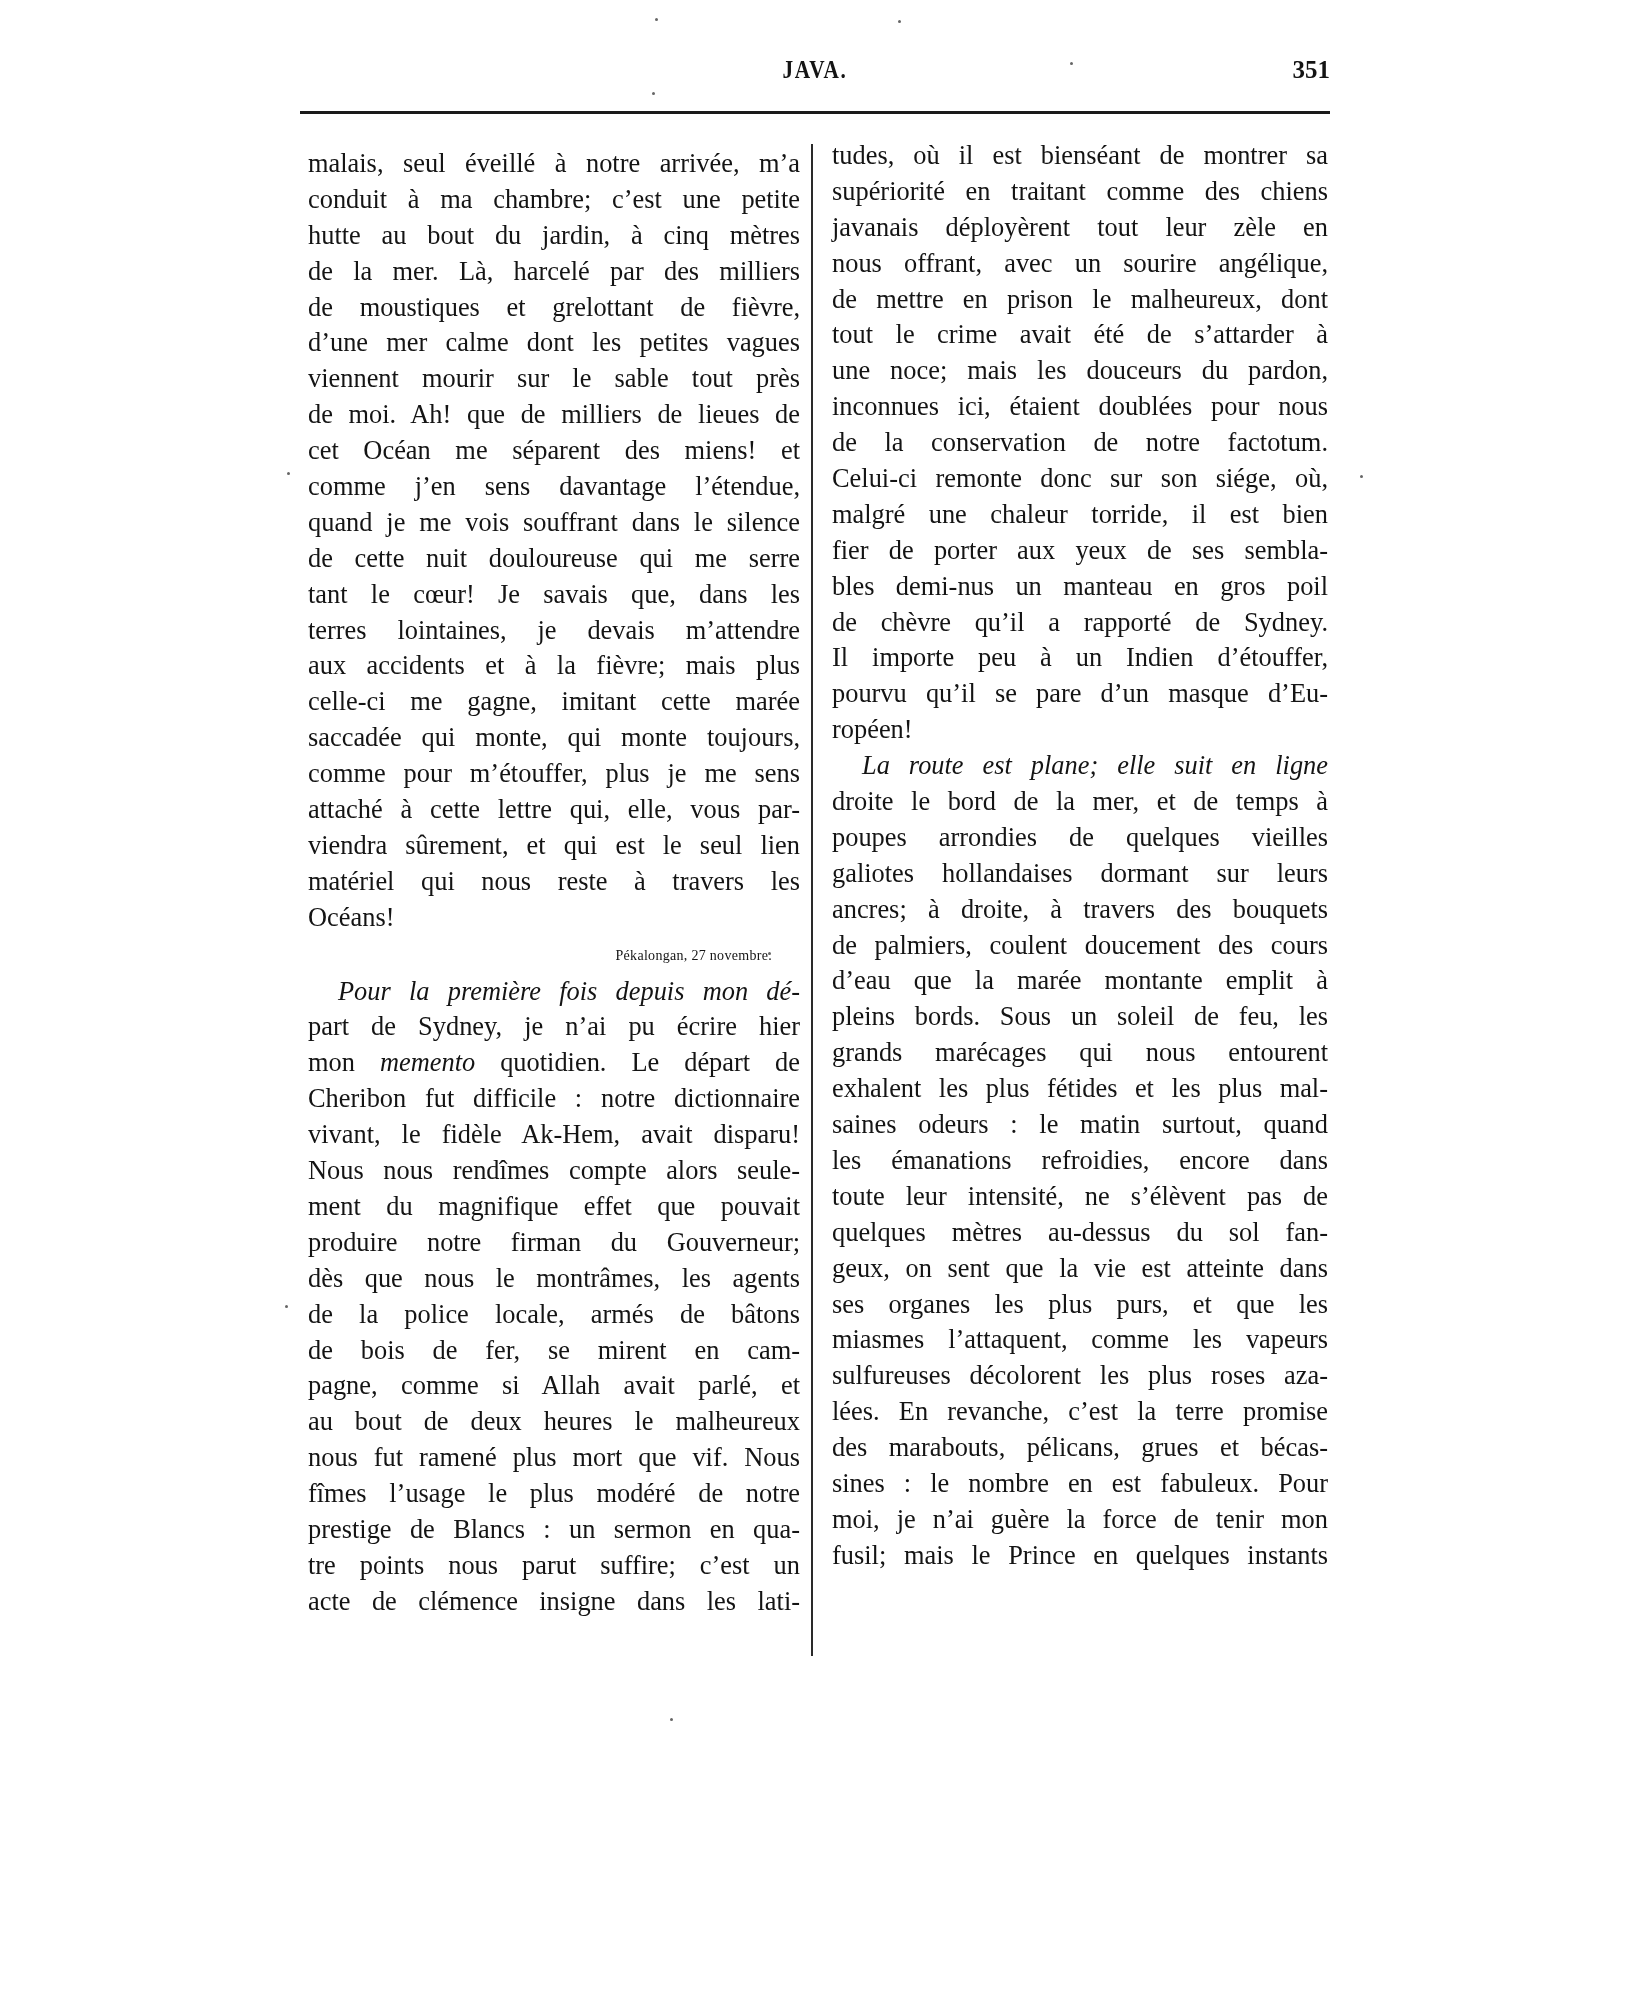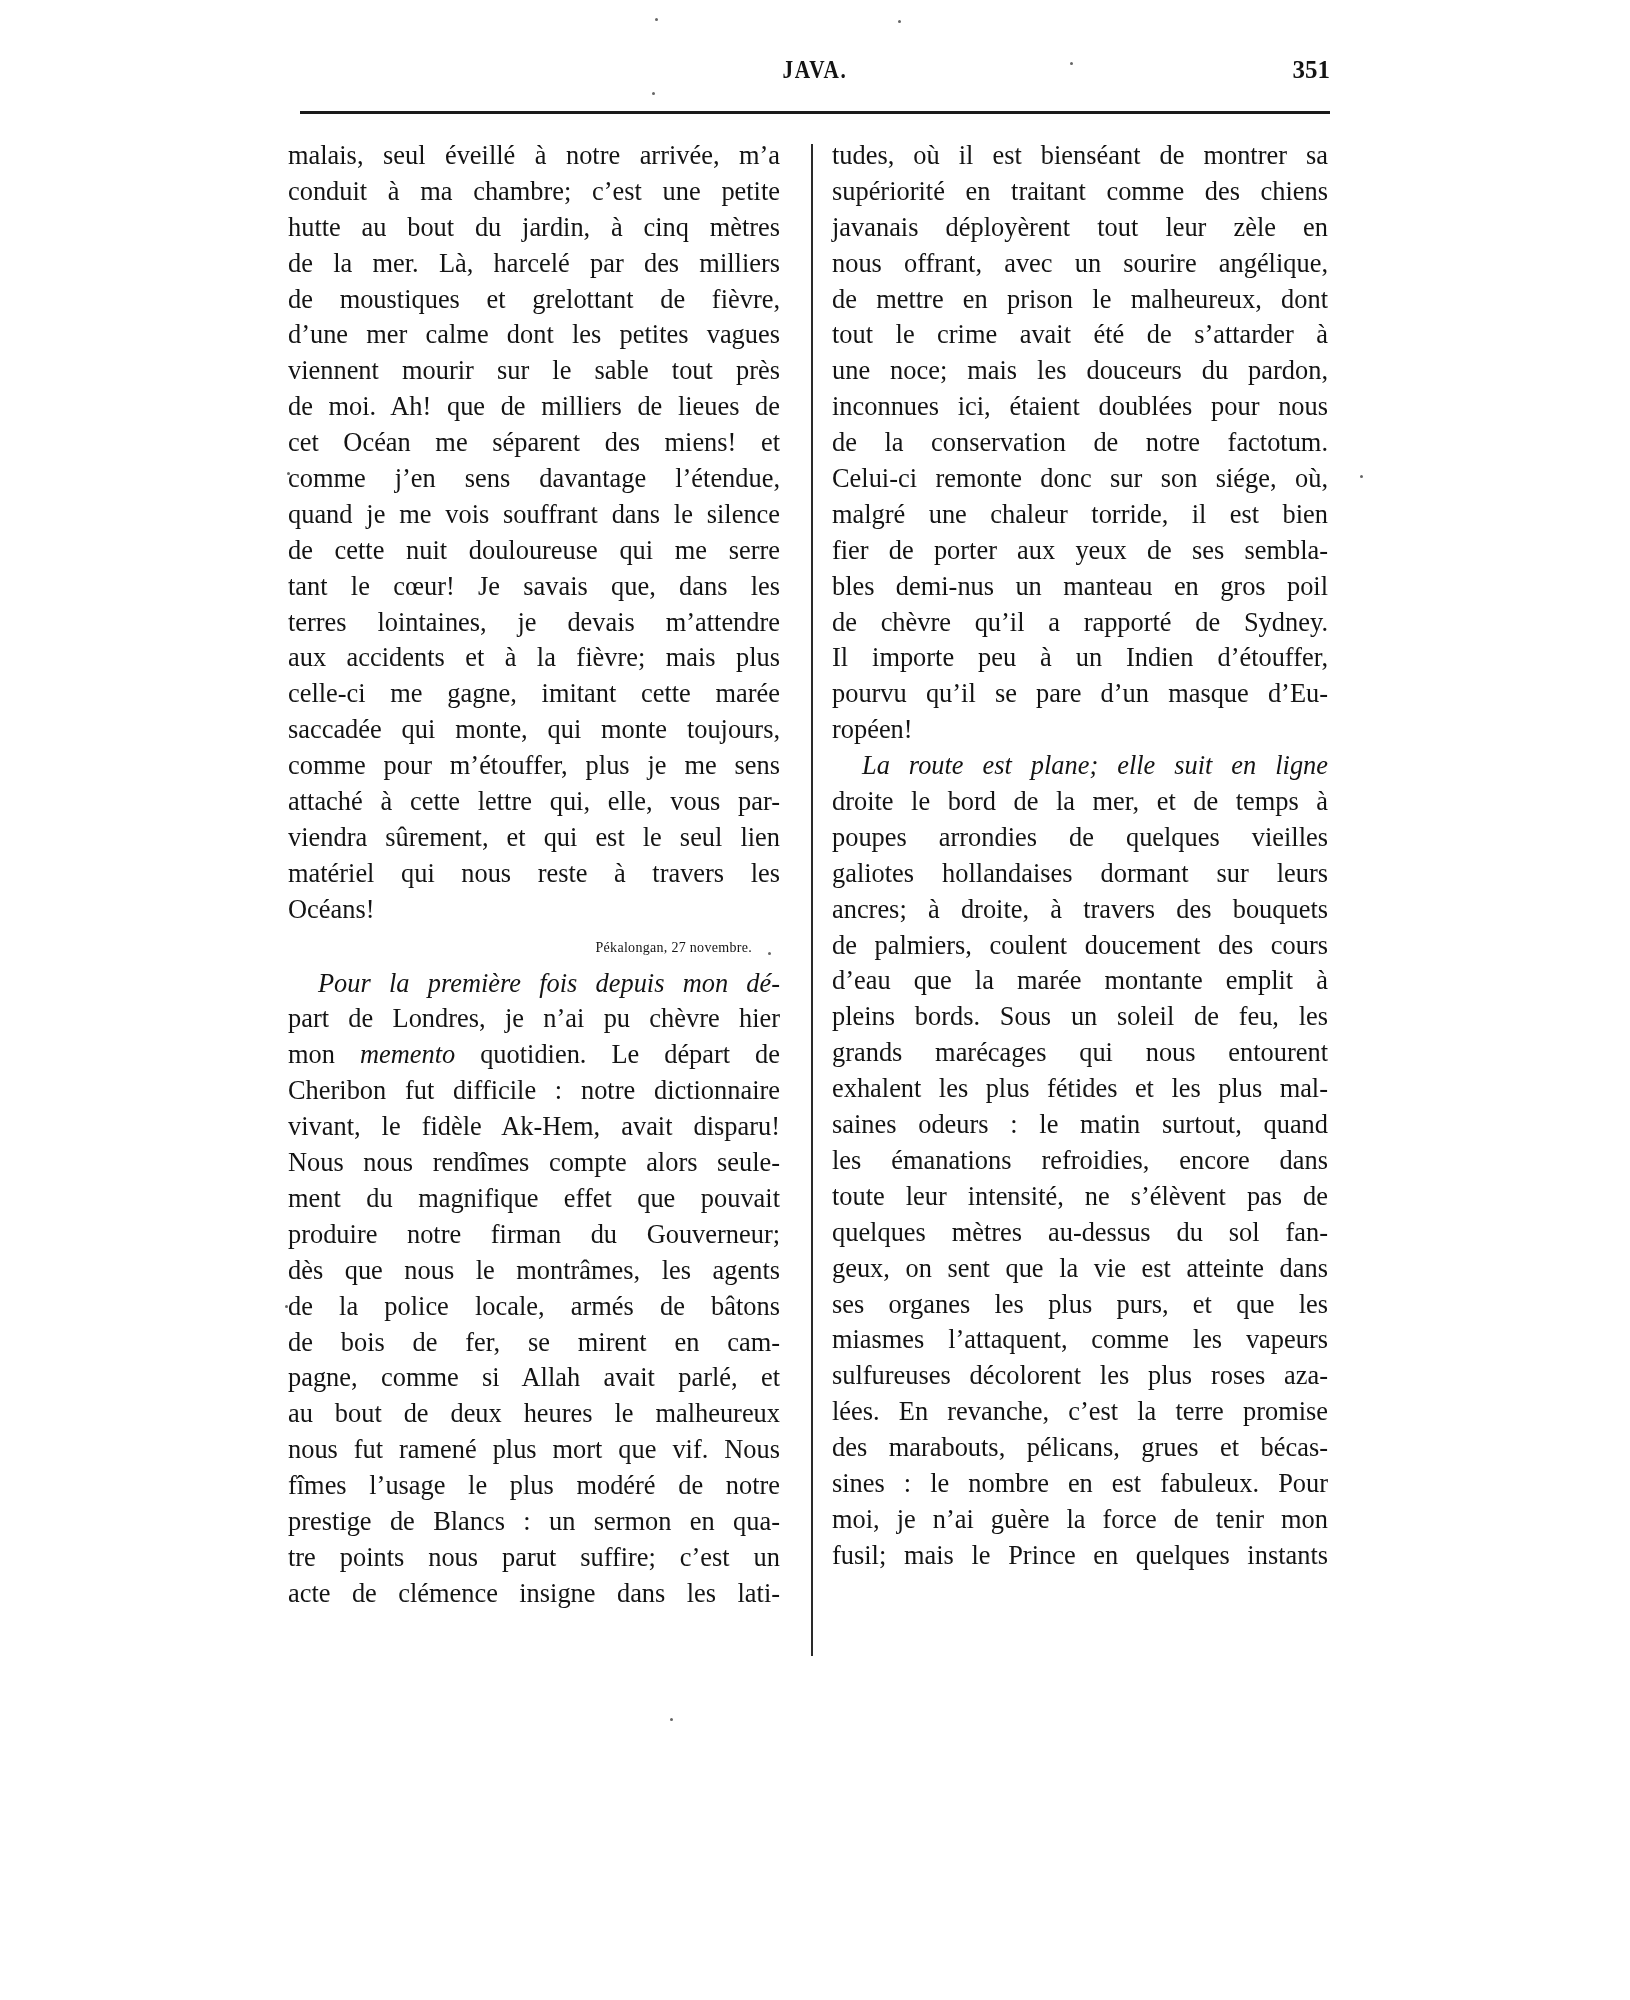--- a/index.html
+++ b/index.html
@@ -3,21 +3,21 @@
 <meta charset="utf-8">
 <style>
   html, body { margin: 0; padding: 0; background: #ffffff; }
   body { width: 1630px; height: 2000px; position: relative; overflow: hidden; }
   .page { position: absolute; left: 0; top: 0; width: 1544px; height: 2000px; background: #ffffff; color: #141414; font-family: "Liberation Serif", "DejaVu Serif", serif; }
   .running-head { position: absolute; top: 56px; left: 300px; width: 1030px; height: 40px; }
   .running-title { position: absolute; left: 0; right: 0; text-align: center; font-size: 25px; font-weight: bold; letter-spacing: 2px; font-family: "Liberation Serif", serif; transform: scaleX(0.85); }
   .page-number { position: absolute; right: 0; top: 0; font-size: 25px; font-weight: bold; font-family: "Liberation Serif", serif; }
   .head-rule { position: absolute; left: 300px; top: 111px; width: 1030px; height: 0; border-top: 3px solid #1a1a1a; }
   .col { position: absolute; top: 138px; font-size: 26.4px; line-height: 35.9px; }
-  .col-left { left: 288px; width: 492px; }
+  .col-left { left: 308px; width: 492px; margin-top: 8px; }
   .col-right { left: 832px; width: 496px; }
   .divider { position: absolute; left: 811px; top: 144px; width: 2px; height: 1512px; background: #2a2a2a; }
   .line { display: block; white-space: nowrap; text-align: justify; text-align-last: justify; height: 35.9px; overflow: visible; }
   .line.last { text-align-last: left; }
   .line.indent { padding-left: 30px; font-style: italic; }
   .dateline { display: block; text-align: right; font-size: 14px; padding-right: 28px; height: 38px; line-height: 40px; letter-spacing: 0.3px; }
   .it { font-style: italic; }
   .speck { position: absolute; width: 3px; height: 3px; background: #666; border-radius: 50%; }
 </style>
 </head>
@@ -49,21 +49,21 @@
       <span class="line">aux accidents et à la fièvre; mais plus</span>
       <span class="line">celle-ci me gagne, imitant cette marée</span>
       <span class="line">saccadée qui monte, qui monte toujours,</span>
       <span class="line">comme pour m’étouffer, plus je me sens</span>
       <span class="line">attaché à cette lettre qui, elle, vous par-</span>
       <span class="line">viendra sûrement, et qui est le seul lien</span>
       <span class="line">matériel qui nous reste à travers les</span>
       <span class="line last">Océans!</span>
       <span class="dateline">Pékalongan, 27 novembre.</span>
       <span class="line indent">Pour la première fois depuis mon dé-</span>
-      <span class="line">part de Londres, je n’ai pu chèvre hier</span>
+      <span class="line">part de Sydney, je n’ai pu écrire hier</span>
       <span class="line"><span>mon </span><span class="it">memento</span><span> quotidien. Le départ de</span></span>
       <span class="line">Cheribon fut difficile : notre dictionnaire</span>
       <span class="line">vivant, le fidèle Ak-Hem, avait disparu!</span>
       <span class="line">Nous nous rendîmes compte alors seule-</span>
       <span class="line">ment du magnifique effet que pouvait</span>
       <span class="line">produire notre firman du Gouverneur;</span>
       <span class="line">dès que nous le montrâmes, les agents</span>
       <span class="line">de la police locale, armés de bâtons</span>
       <span class="line">de bois de fer, se mirent en cam-</span>
       <span class="line">pagne, comme si Allah avait parlé, et</span>

